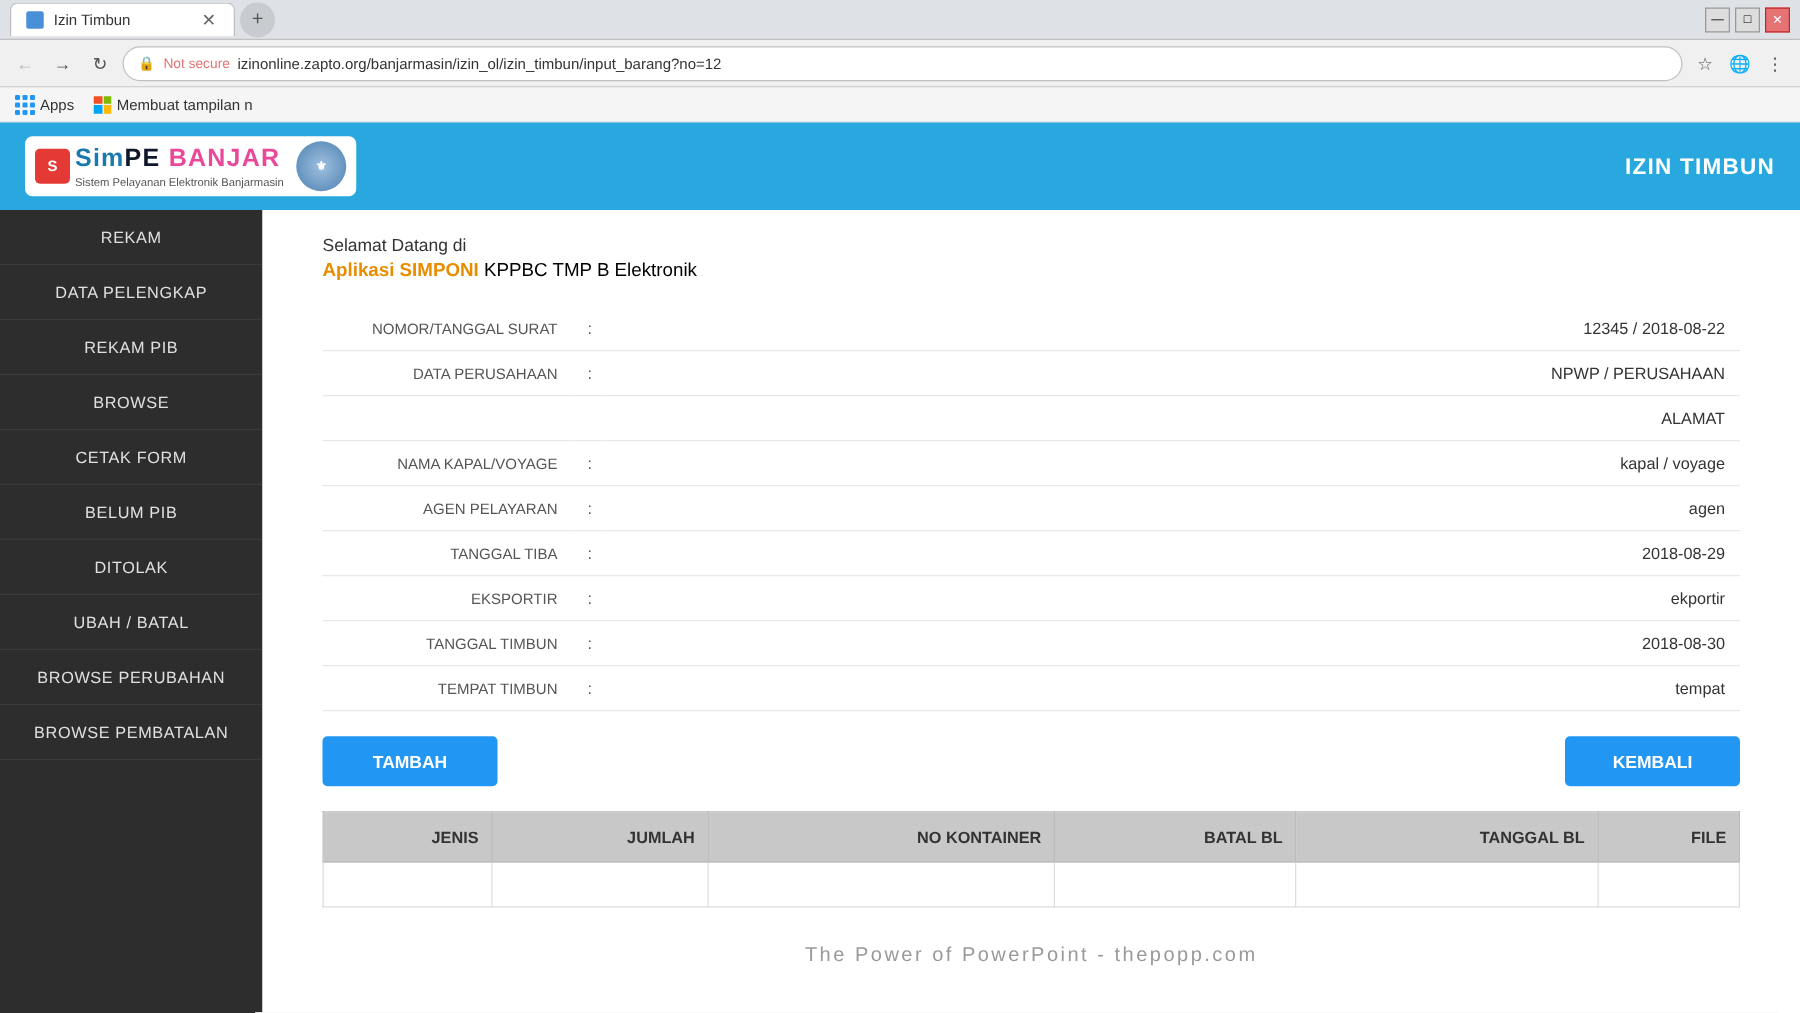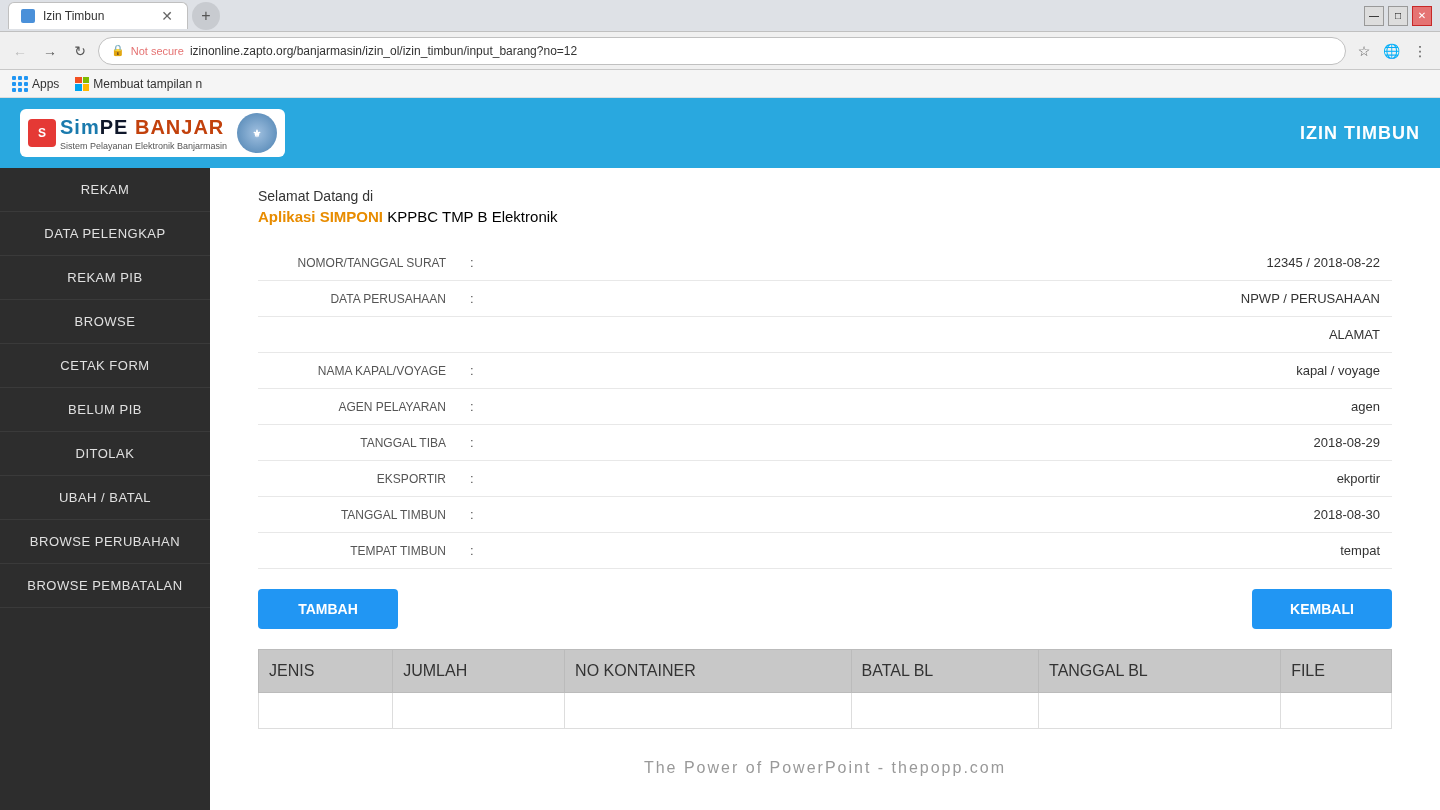--- a/index.html
+++ b/index.html
@@ -218,21 +218,21 @@
       font-size: 12px;
     }
     .logo-text-main {
       font-size: 20px;
       font-weight: bold;
       color: #1a7aad;
       letter-spacing: 1px;
     }
     .logo-text-main .sim { color: #1a7aad; }
     .logo-text-main .pe { color: #0f172a; }
-    .logo-text-main .banjar { color: #c2410c; }
+    .logo-text-main .banjar { color: #ec4899; }
     .logo-sub-text {
       font-size: 9px;
       color: #555;
       margin-top: 2px;
       display: block;
     }
     .header-title {
       margin-left: auto;
       color: #fff;
       font-size: 18px;
@@ -357,24 +357,24 @@
     }
 
     
     .data-table {
       width: 100%;
       border-collapse: collapse;
     }
     .data-table th {
       background: #c8c8c8;
       padding: 12px 10px;
-      font-size: 16px;
-      font-weight: normal;
-      color: #333;
-      text-align: left;
+      font-size: 13px;
+      font-weight: bold;
+      color: #333;
+      text-align: right;
       border: 1px solid #bbb;
     }
     .data-table td {
       padding: 10px;
       font-size: 13px;
       color: #333;
       border: 1px solid #ddd;
       text-align: center;
     }
     .data-table tr:nth-child(even) { background: #f9f9f9; }

